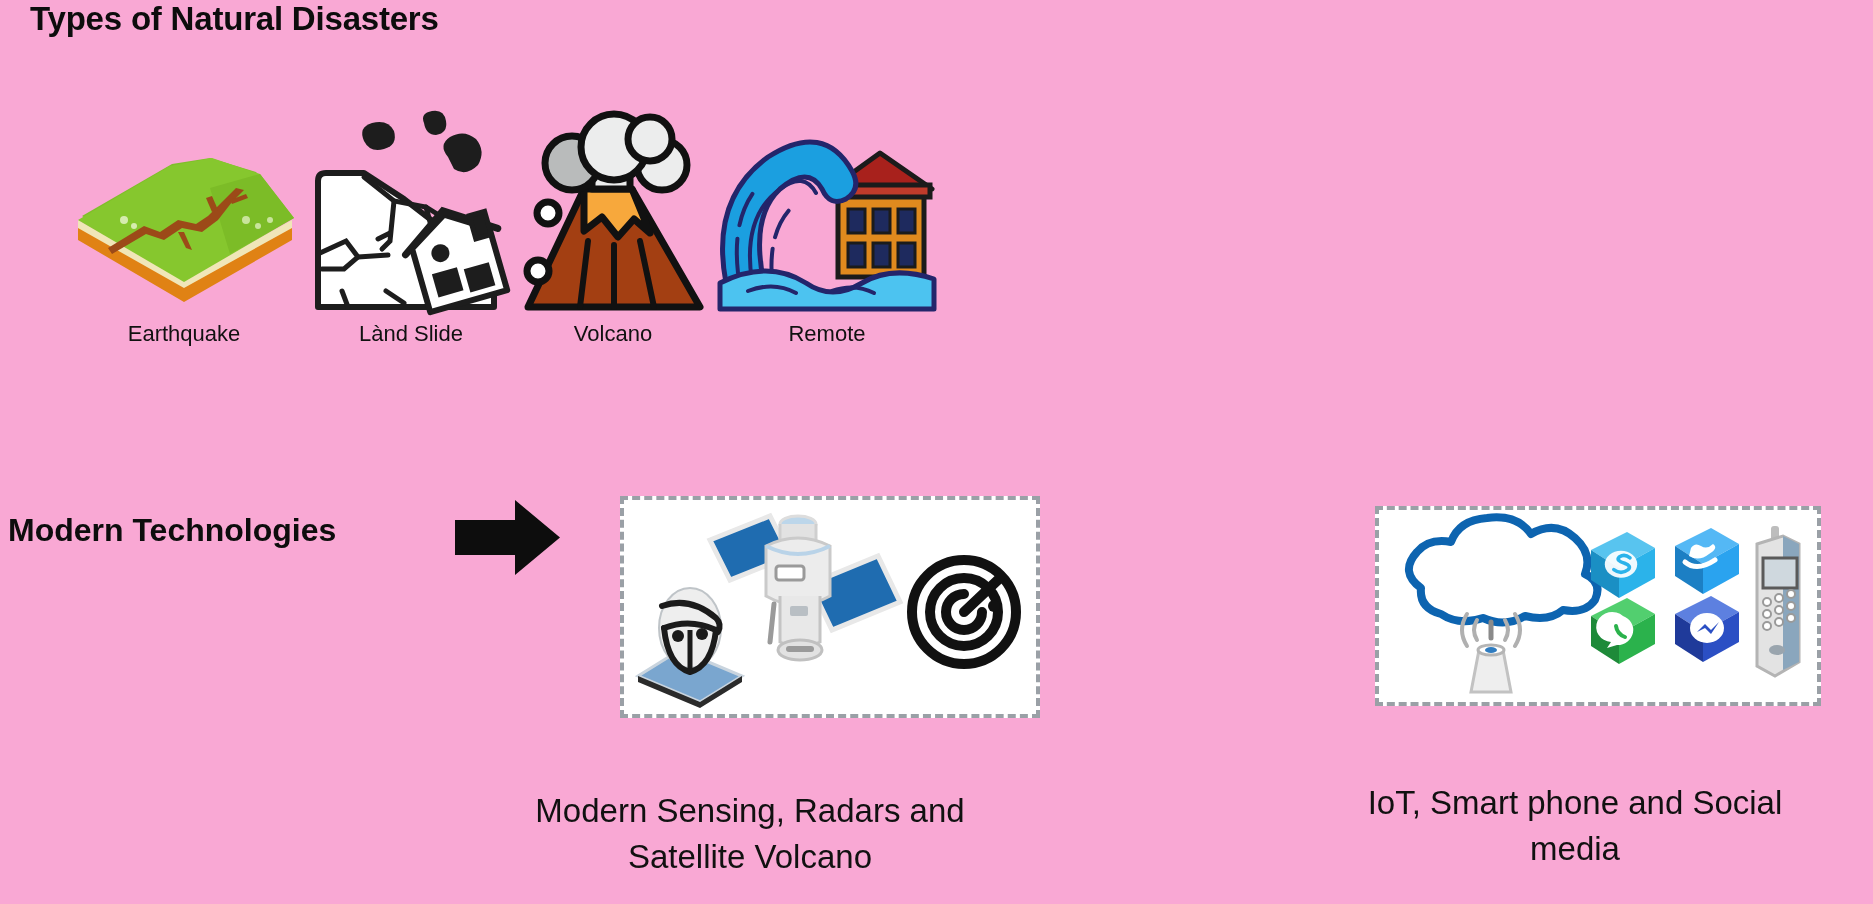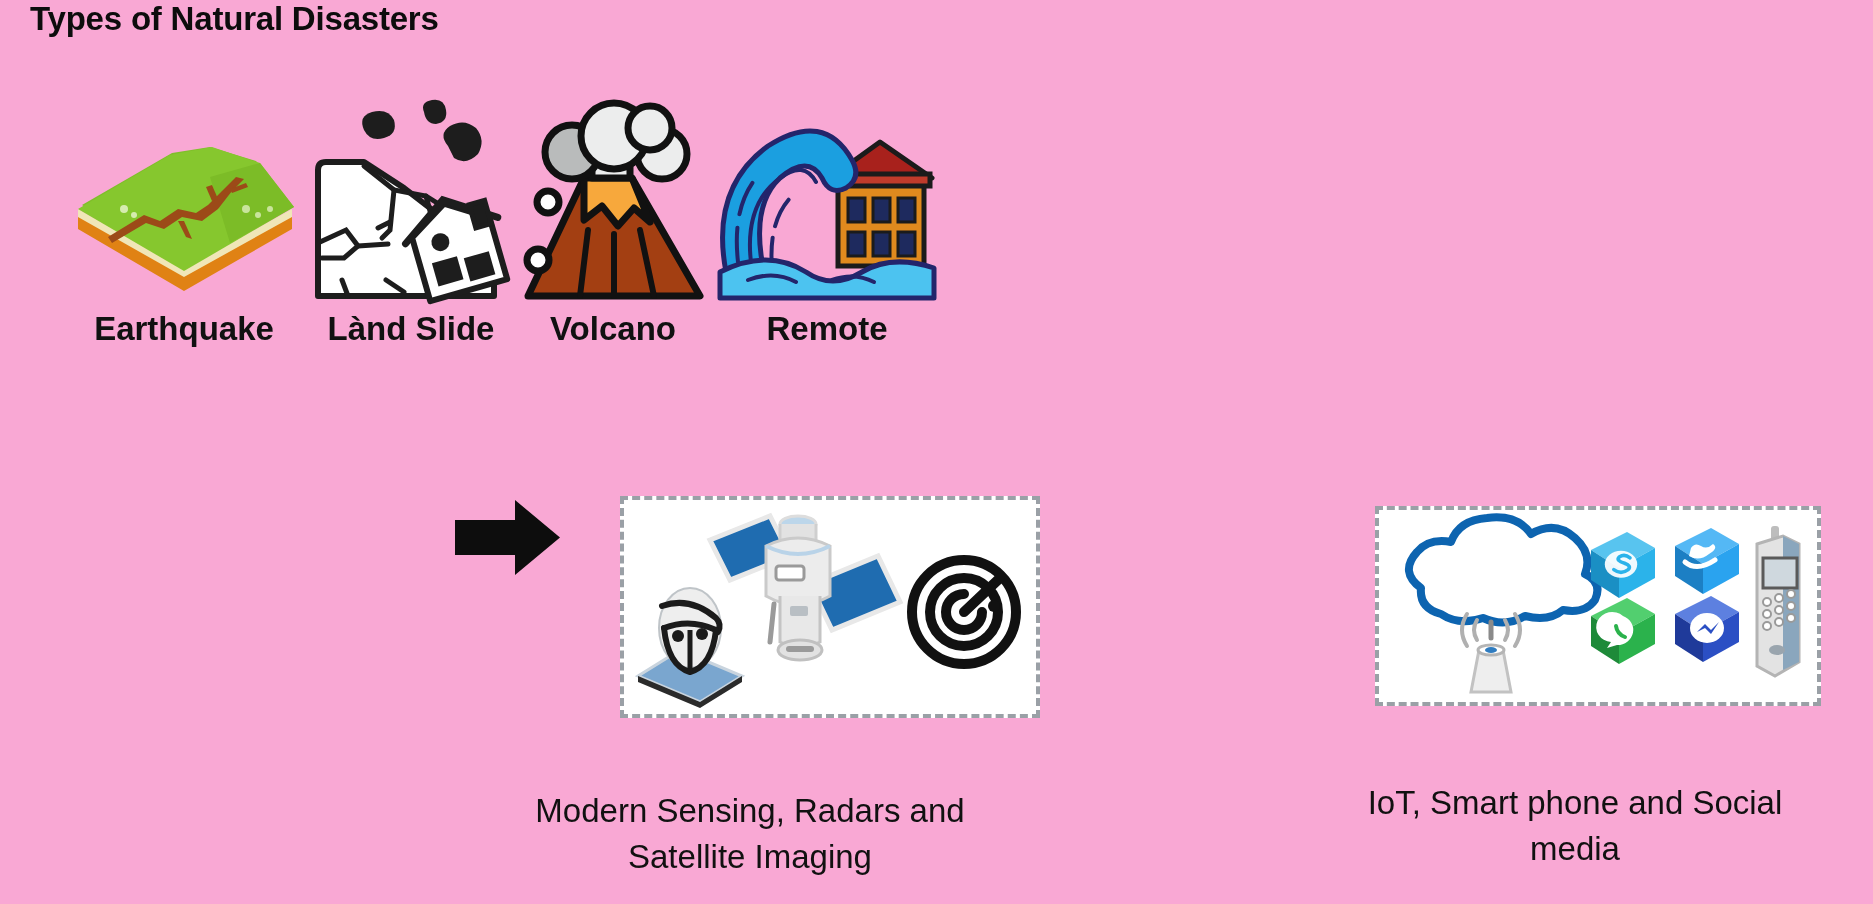--- a/index.html
+++ b/index.html
@@ -42,22 +42,22 @@
   }
   .disaster .art {
     height: 195px;
     width: 100%;
     display: flex;
     align-items: flex-end;
     justify-content: center;
   }
   .disaster .cap {
     margin-top: 10px;
-    font-size: 33px;
-    font-weight: 700;
+    font-size: 22px;
+    font-weight: 400;
     color: #111;
     white-space: nowrap;
     line-height: 1;
     text-align: center;
   }
   .d-eq { width: 248px; }
   .d-vo { width: 198px; }
   .d-ls { width: 206px; }
   .d-ts { width: 230px; }
 
@@ -228,20 +228,21 @@
 
           <path d="M8 150 Q56 126 94 150 Q120 168 150 150 Q180 132 222 146 L222 176 L8 176 Z" fill="#4cc3f0" stroke="#23256b" stroke-width="5" stroke-linejoin="round"></path>
           <path d="M36 158 Q62 148 84 160" fill="none" stroke="#23256b" stroke-width="4" stroke-linecap="round"></path>
           <path d="M120 158 Q142 150 162 160" fill="none" stroke="#23256b" stroke-width="4" stroke-linecap="round"></path>
         </svg>
       </div>
       <div class="cap">Remote</div>
     </div>
   </div>
 
+  <div class="mt-label">Modern Technologies</div>
 
   <div class="mt-arrow">
     <svg width="105" height="75" viewBox="0 0 105 75">
       <path d="M0 20 L60 20 L60 0 L105 37.5 L60 75 L60 55 L0 55 Z" fill="#0d0d0d"></path>
     </svg>
   </div>
 
   <div class="panel panel-left">
     <div class="panel-inner">
       <svg width="412" height="214" viewBox="0 0 412 214" style="position:absolute;left:0;top:0;">
@@ -279,21 +280,21 @@
           <path d="M340 94 A18 18 0 1 0 358 112"></path>
           <path d="M340 112 L376 78"></path>
         </g>
         <circle cx="370" cy="106" r="6" fill="#111111"></circle>
       </svg>
     </div>
   </div>
 
   <div class="caption cap-left">
     <div>Modern Sensing, Radars and</div>
-    <div>Satellite Imaging</div>
+    <div>Satellite Volcano</div>
   </div>
 
   <div class="panel panel-right">
     <div class="panel-inner">
       <svg width="438" height="192" viewBox="0 0 438 192" style="position:absolute;left:0;top:0;">
 
         <g>
           <path d="M42 78 Q20 62 38 42 Q50 28 72 32 Q80 10 108 8 Q138 4 152 24
                    Q176 10 196 28 Q214 44 206 64 Q224 72 216 90 Q206 104 184 100
                    Q170 112 146 106 Q126 118 104 108 Q80 116 62 104 Q40 98 42 78 Z" fill="#ffffff" stroke="#0d64b0" stroke-width="8" stroke-linejoin="round"></path>

